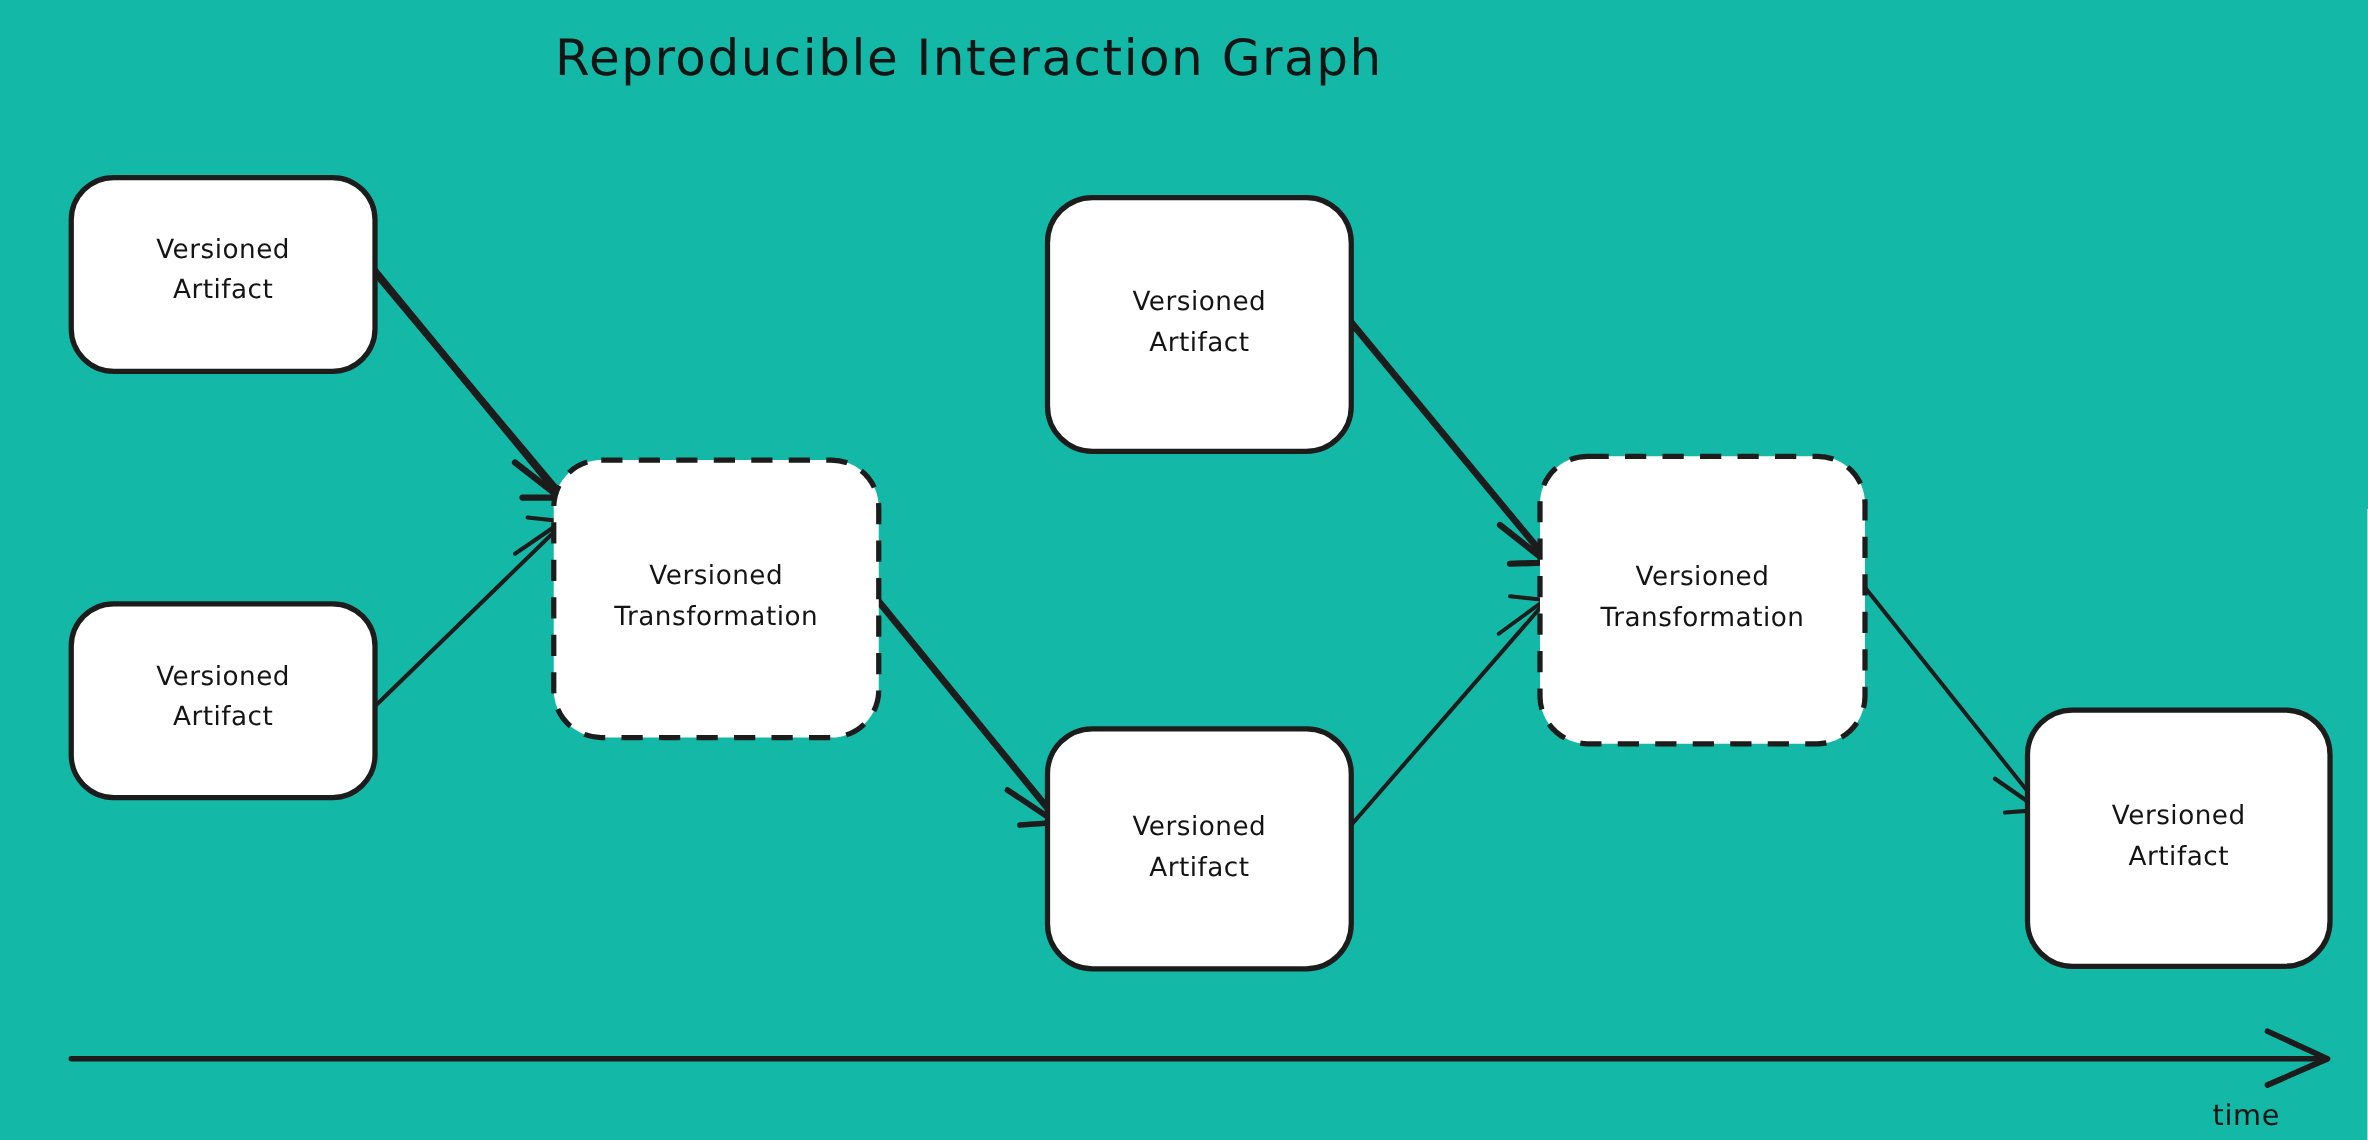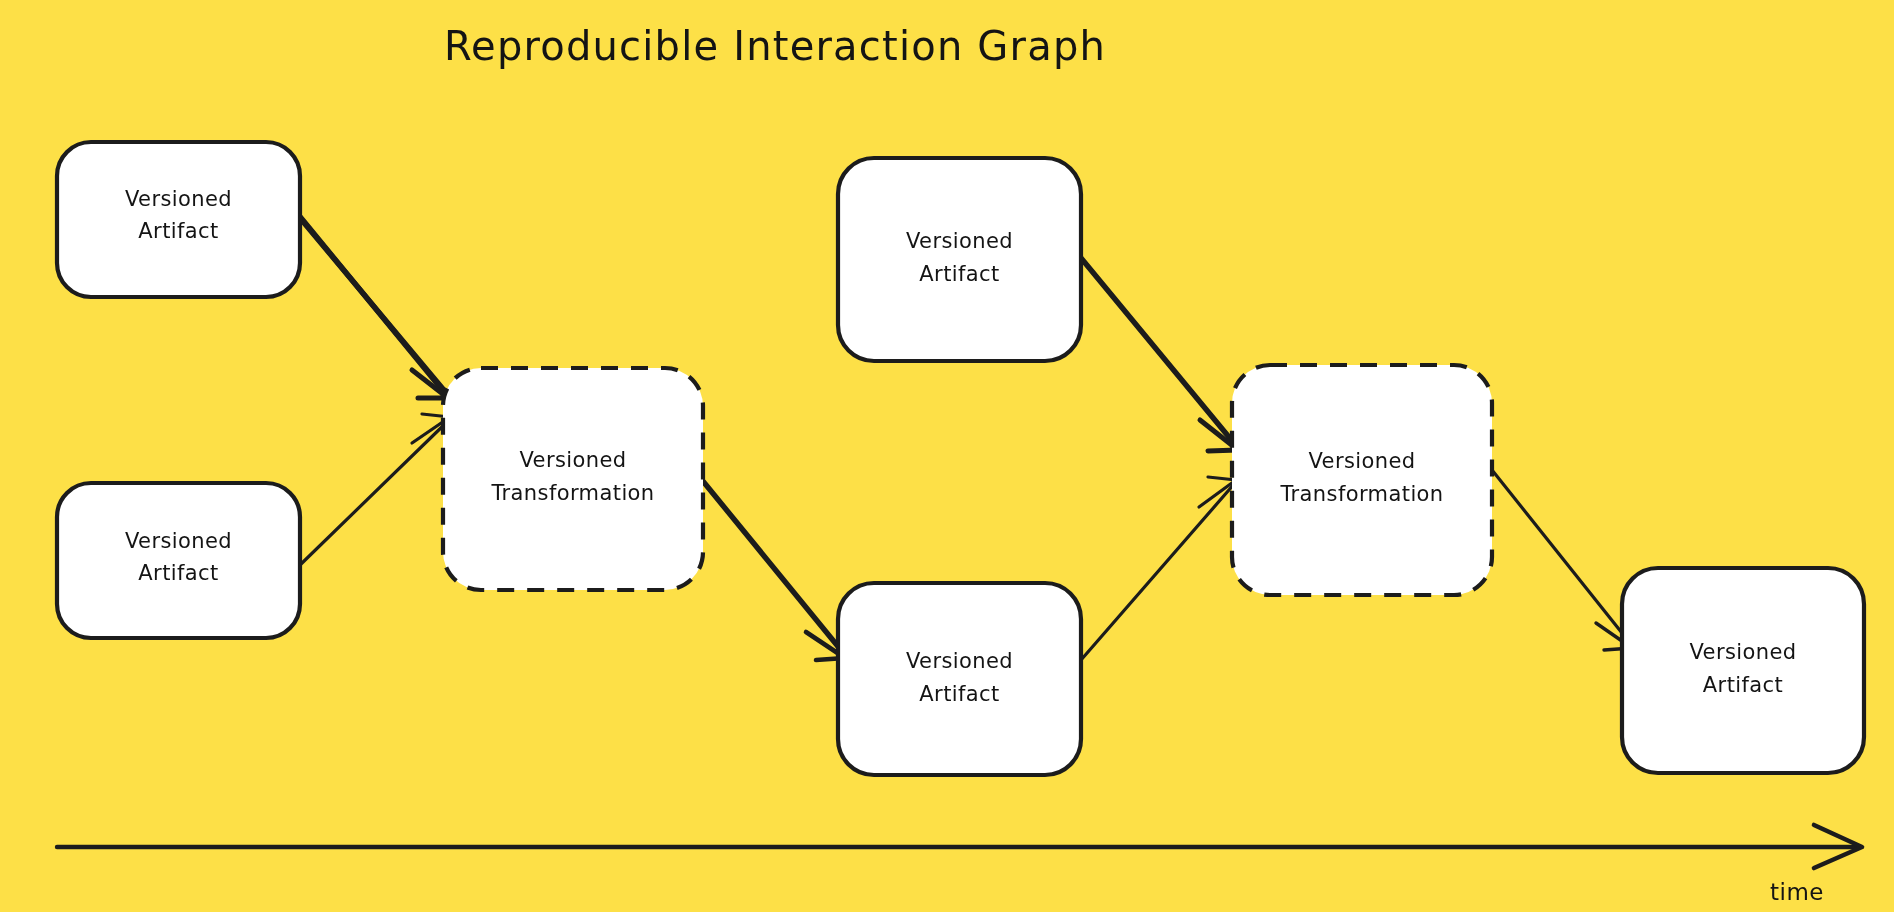--- a/index.html
+++ b/index.html
@@ -10,21 +10,21 @@
   body {
     width: 1894px;
     height: 912px;
     overflow: hidden;
     font-family: "DejaVu Sans", sans-serif;
   }
   #canvas {
     position: relative;
     width: 1894px;
     height: 912px;
-    background: #fde047;
+    background: #14b8a6;
   }
   #diagram-svg {
     position: absolute;
     top: 0;
     left: 0;
     width: 1894px;
     height: 912px;
   }
   .node-rect-solid {
     fill: #ffffff;

